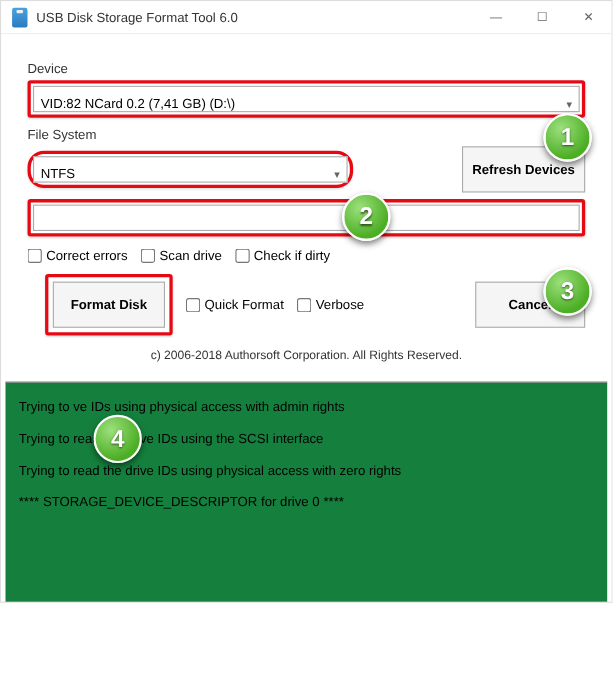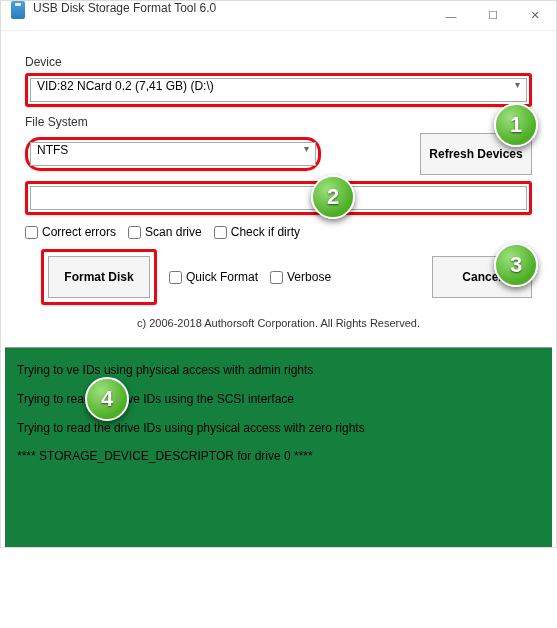--- a/index.html
+++ b/index.html
@@ -1,28 +1,28 @@
 <!DOCTYPE html>
 <html><head>
 <meta charset="utf-8">
 <style>
 * { box-sizing: border-box; margin: 0; padding: 0; }
 body { font-family: "Segoe UI", Tahoma, sans-serif; font-size: 12px; background: #fff; width: 557px; height: 628px; overflow: hidden; position: relative; }
 .window { width: 557px; background: #fff; border: 1px solid #ddd; }
-.titlebar { height: 30px; display: flex; padding-left: 10px; border-bottom: 1px solid #eee; }
+.titlebar { height: 30px; display: flex; align-items: center; padding-left: 10px; border-bottom: 1px solid #eee; }
 .title-icon { width: 14px; height: 18px; background: linear-gradient(#4aa3df, #2b7bbf); border-radius: 2px; margin-right: 8px; position: relative; }
 .title-icon::after { content:""; position:absolute; top:2px; left:4px; width:6px; height:3px; background:#eee; border-radius:1px; }
 .title-text { flex: 1; font-size: 12px; color: #333; }
 .win-controls { display: flex; height: 100%; }
 .win-btn { width: 42px; display: flex; align-items: center; justify-content: center; color: #666; font-size: 11px; cursor: pointer; }
 .content { padding: 16px 24px 8px 24px; position: relative; }
 .label { font-size: 12px; color: #333; margin-bottom: 4px; margin-top: 8px; }
 .field-row { position: relative; margin-bottom: 6px; }
 .hl { border: 3px solid #e50914; border-radius: 3px; padding: 2px; box-shadow: 0 1px 2px rgba(0,0,0,0.15); }
-.dropdown { width: 100%; height: 24px; border: 1px solid #aaa; background: #fff; padding: 0 6px; font-size: 12px; display: flex; align-items: flex-start; justify-content: space-between; cursor: pointer; }
+.dropdown { width: 100%; height: 24px; border: 1px solid #aaa; background: #fff; padding: 0 6px; font-size: 12px; display: flex; align-items: flex-end; justify-content: space-between; cursor: pointer; }
 .dropdown .chev { font-size: 10px; color: #666; }
 .textin { width: 100%; height: 24px; border: 1px solid #aaa; background: #fff; padding: 0 6px; font-size: 12px; }
 .row-flex { display: flex; align-items: center; gap: 8px; margin-bottom: 6px; }
 .fs-hl { border: 3px solid #e50914; border-radius: 15px; padding: 2px; width: 296px; box-shadow: 0 1px 2px rgba(0,0,0,0.15); }
 .refresh-btn { margin-left: auto; width: 112px; height: 26px; border: 1px solid #aaa; background: #f5f5f5; font-size: 12px; cursor: pointer; }
 .cb-row { display: flex; align-items: center; gap: 12px; margin-top: 10px; margin-bottom: 8px; }
 .btn { height: 42px; border: 1px solid #aaa; background: #f5f5f5; font-size: 12px; cursor: pointer; padding: 0 8px; font-weight: bold; }
 .check-disk { width: 102px; }
 .format-disk-wrap { display: inline-block; border: 3px solid #e50914; border-radius: 3px; padding: 4px; box-shadow: 0 1px 2px rgba(0,0,0,0.15); margin-left: 16px; }
 .format-disk { width: 102px; }

